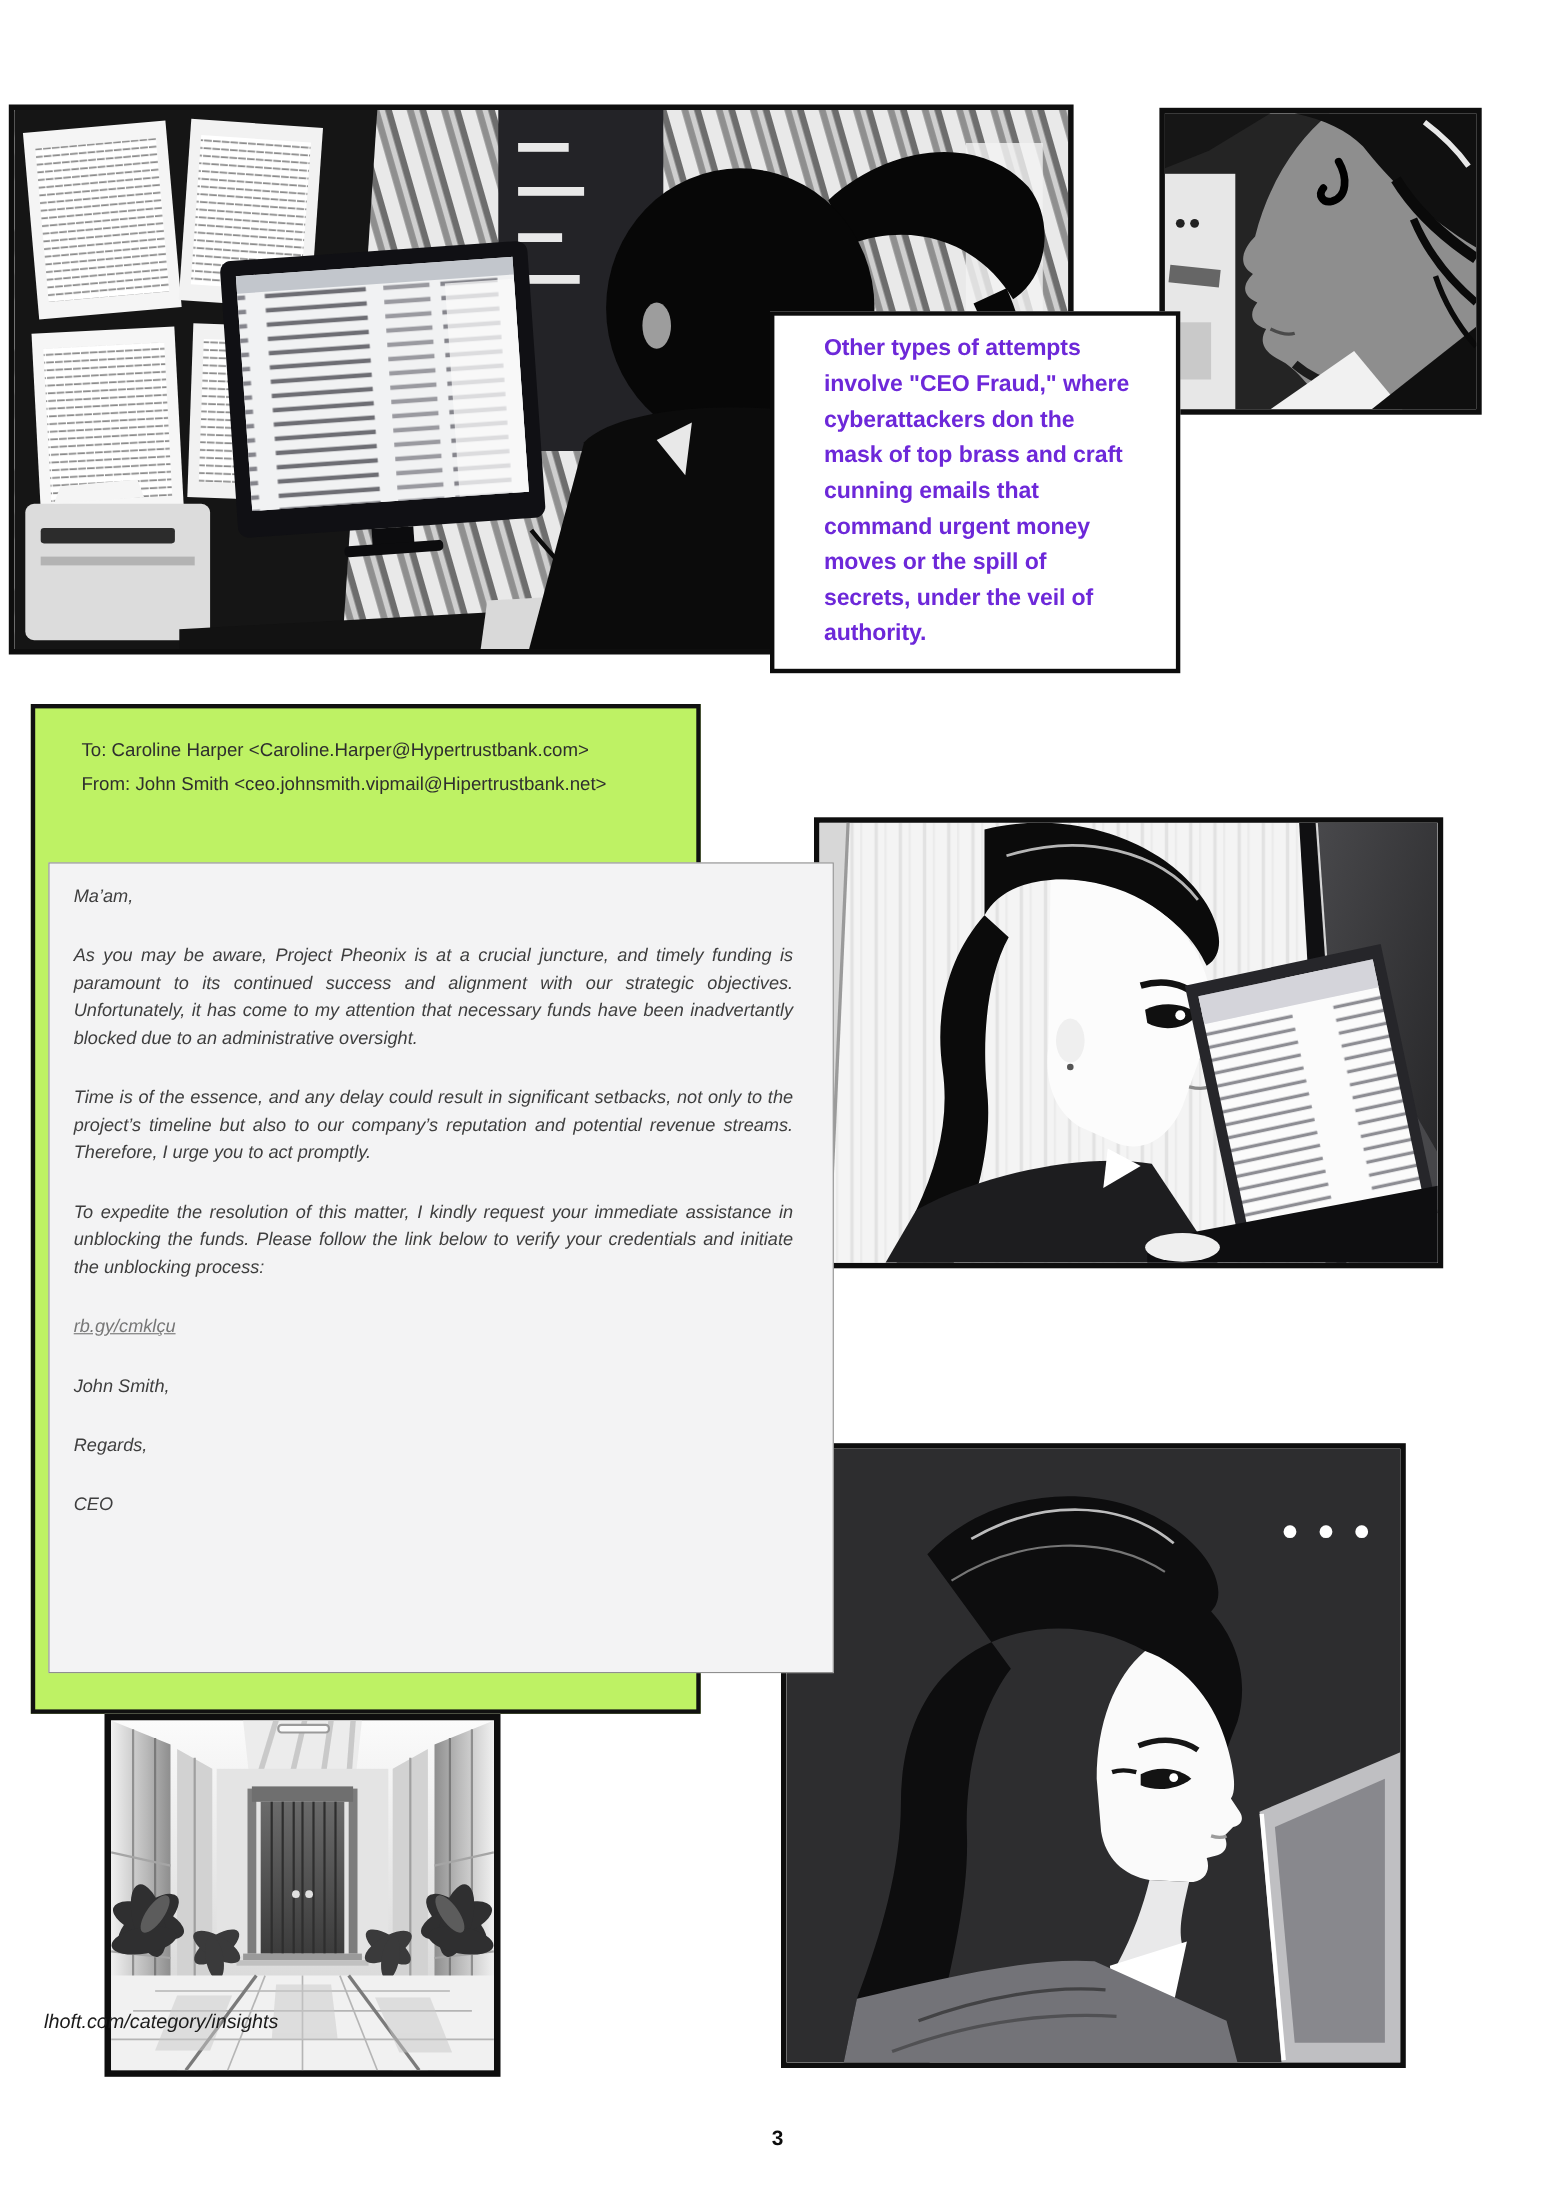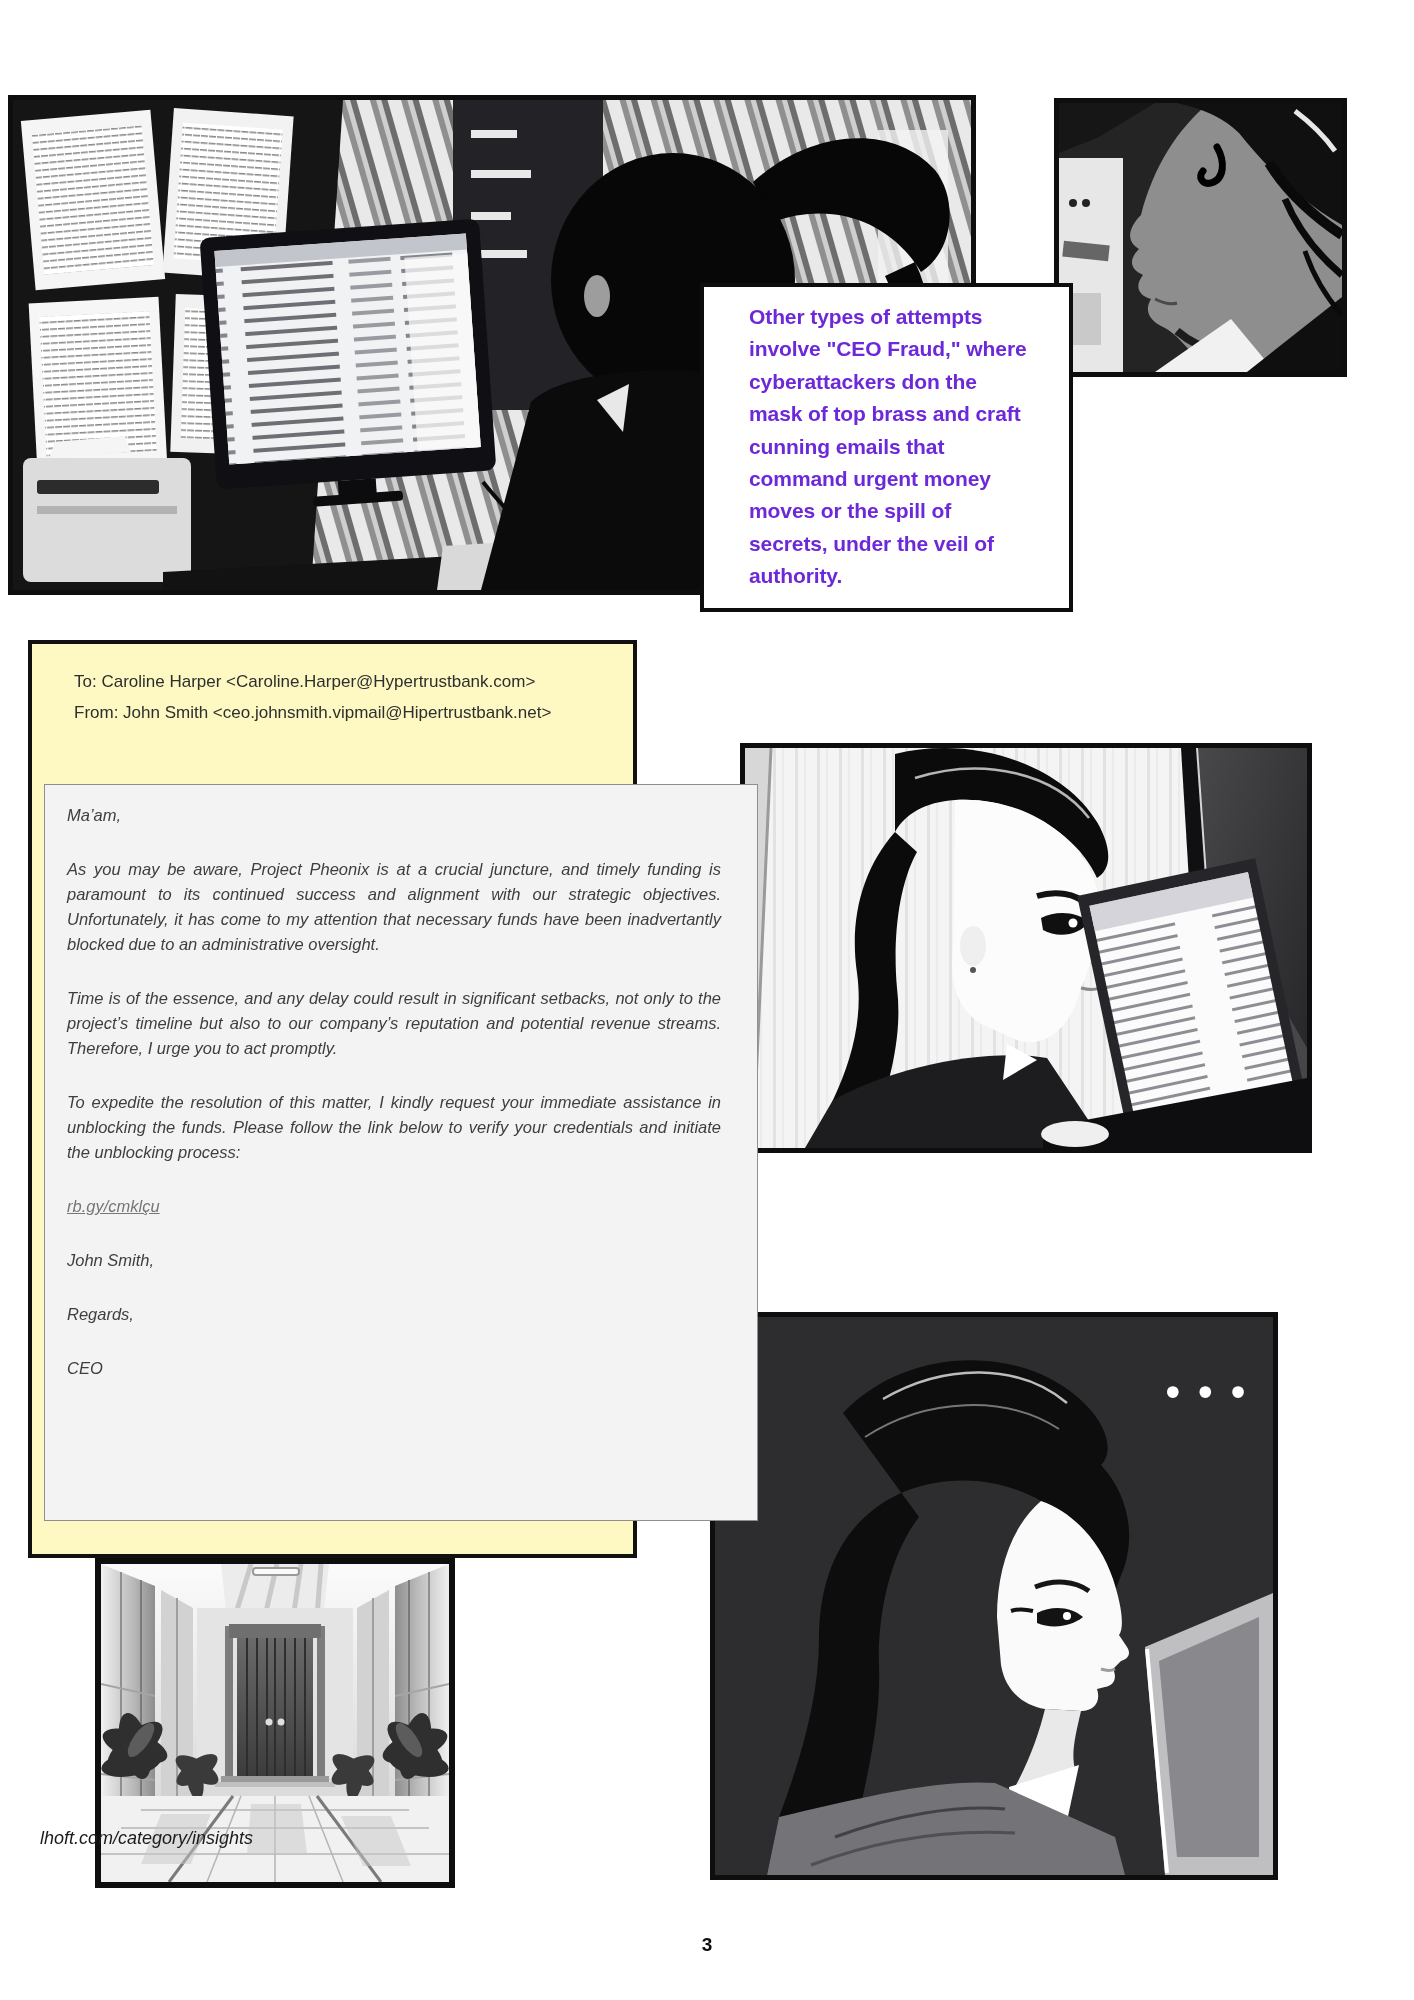--- a/index.html
+++ b/index.html
@@ -5,21 +5,21 @@
   html,body{margin:0;padding:0;background:#ffffff;}
   .page{position:relative;width:1414px;height:2000px;background:#ffffff;overflow:hidden;
         font-family:"Liberation Sans", sans-serif;}
   .panel{position:absolute;border:5px solid #0e0e0e;background:#fff;box-sizing:border-box;}
   .panel svg{display:block;width:100%;height:100%;}
   
   .caption{position:absolute;left:700px;top:283px;width:373px;height:329px;background:#ffffff;
            border:4px solid #0d0d0d;box-sizing:border-box;padding:14px 18px 0 45px;z-index:3;}
   .caption div{font-weight:700;font-size:21px;line-height:32.4px;color:#6d28d9;letter-spacing:-0.1px;}
   
-  .email{position:absolute;left:28px;top:640px;width:609px;height:918px;background:#fef9c3;
+  .email{position:absolute;left:28px;top:640px;width:609px;height:918px;background:#bef264;
          border:4px solid #111;box-sizing:border-box;z-index:5;}
   .email-header{position:absolute;left:42px;top:22px;right:30px;color:#2e2e2e;font-size:17px;}
   .email-header .hline{line-height:31px;}
   .email-header .subj{margin-top:19px;line-height:31px;}
   .email-inner{position:absolute;left:12px;top:140px;width:714px;height:737px;background:#f3f3f4;
                border:1.5px solid #8f8f8f;box-sizing:border-box;padding:18px 36px 0 22px;font-style:italic;}
   .email-inner p{margin:0 0 29px 0;font-size:16.5px;line-height:25px;color:#3e3e3e;}
   .email-inner p.j{text-align:justify;}
   .email-inner a{color:#767676;text-decoration:underline;cursor:pointer;}
   

